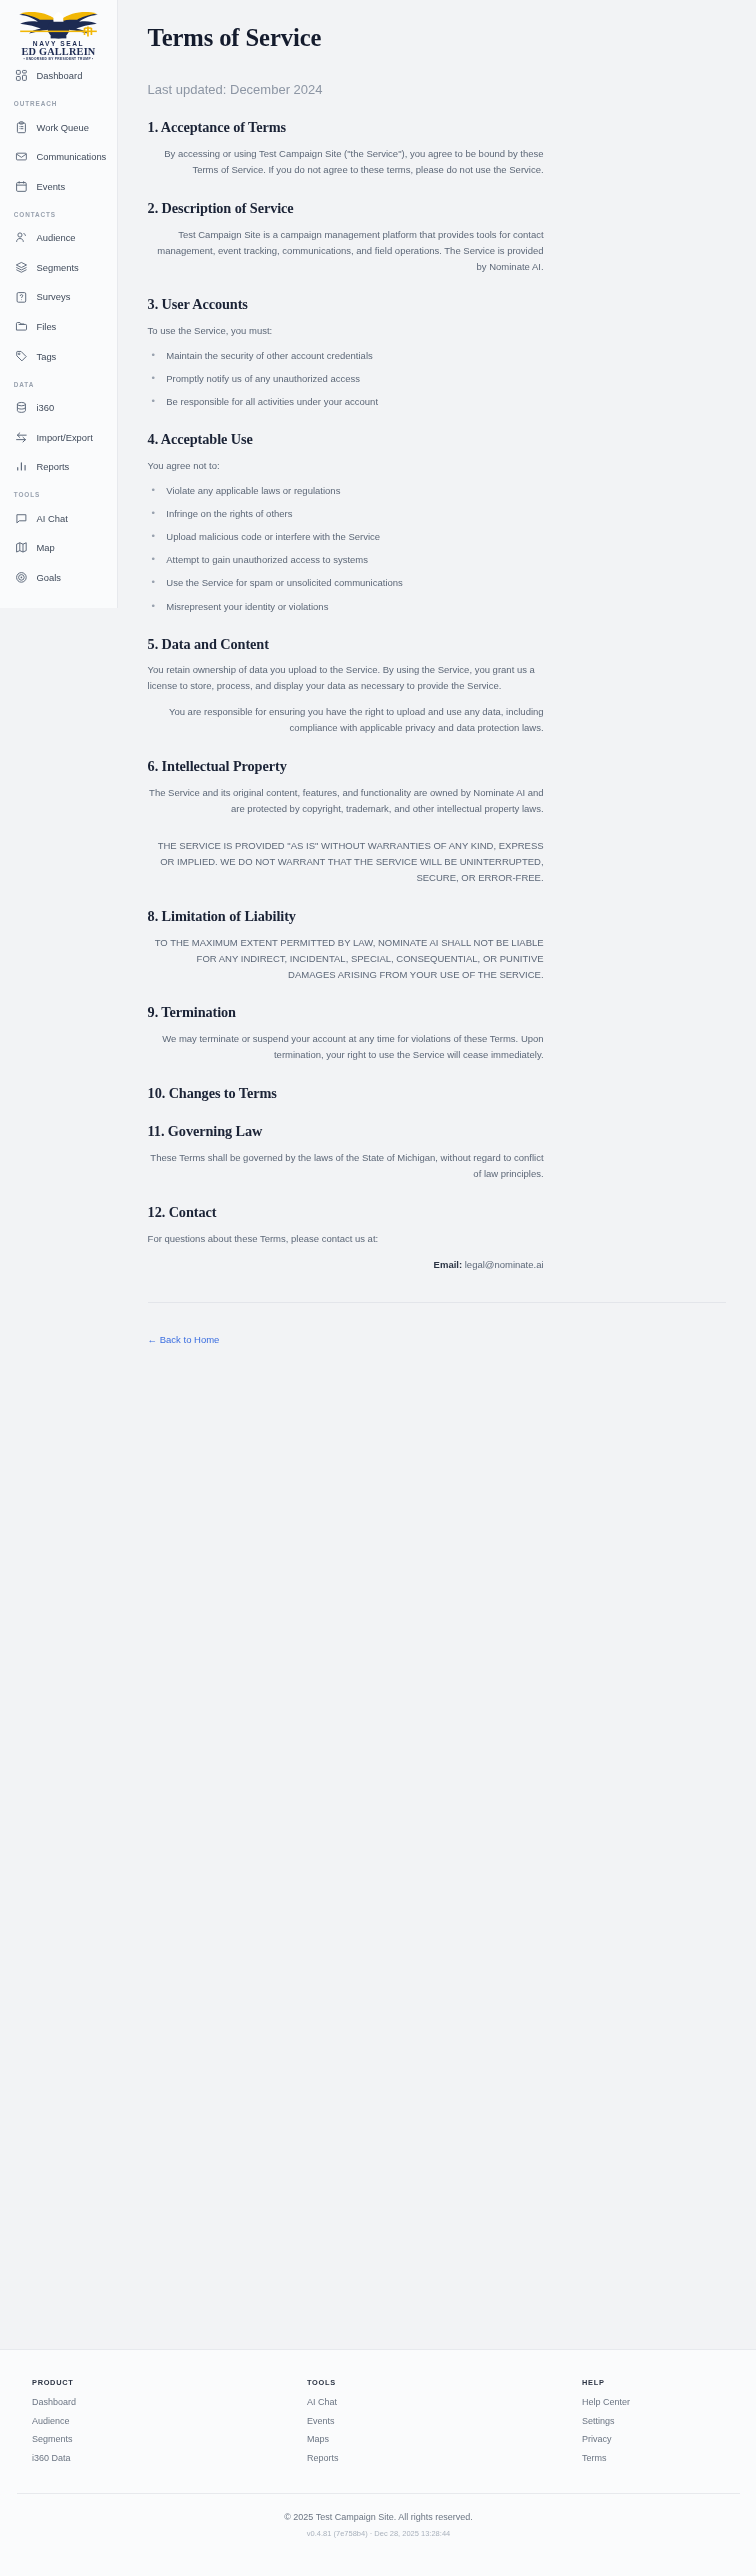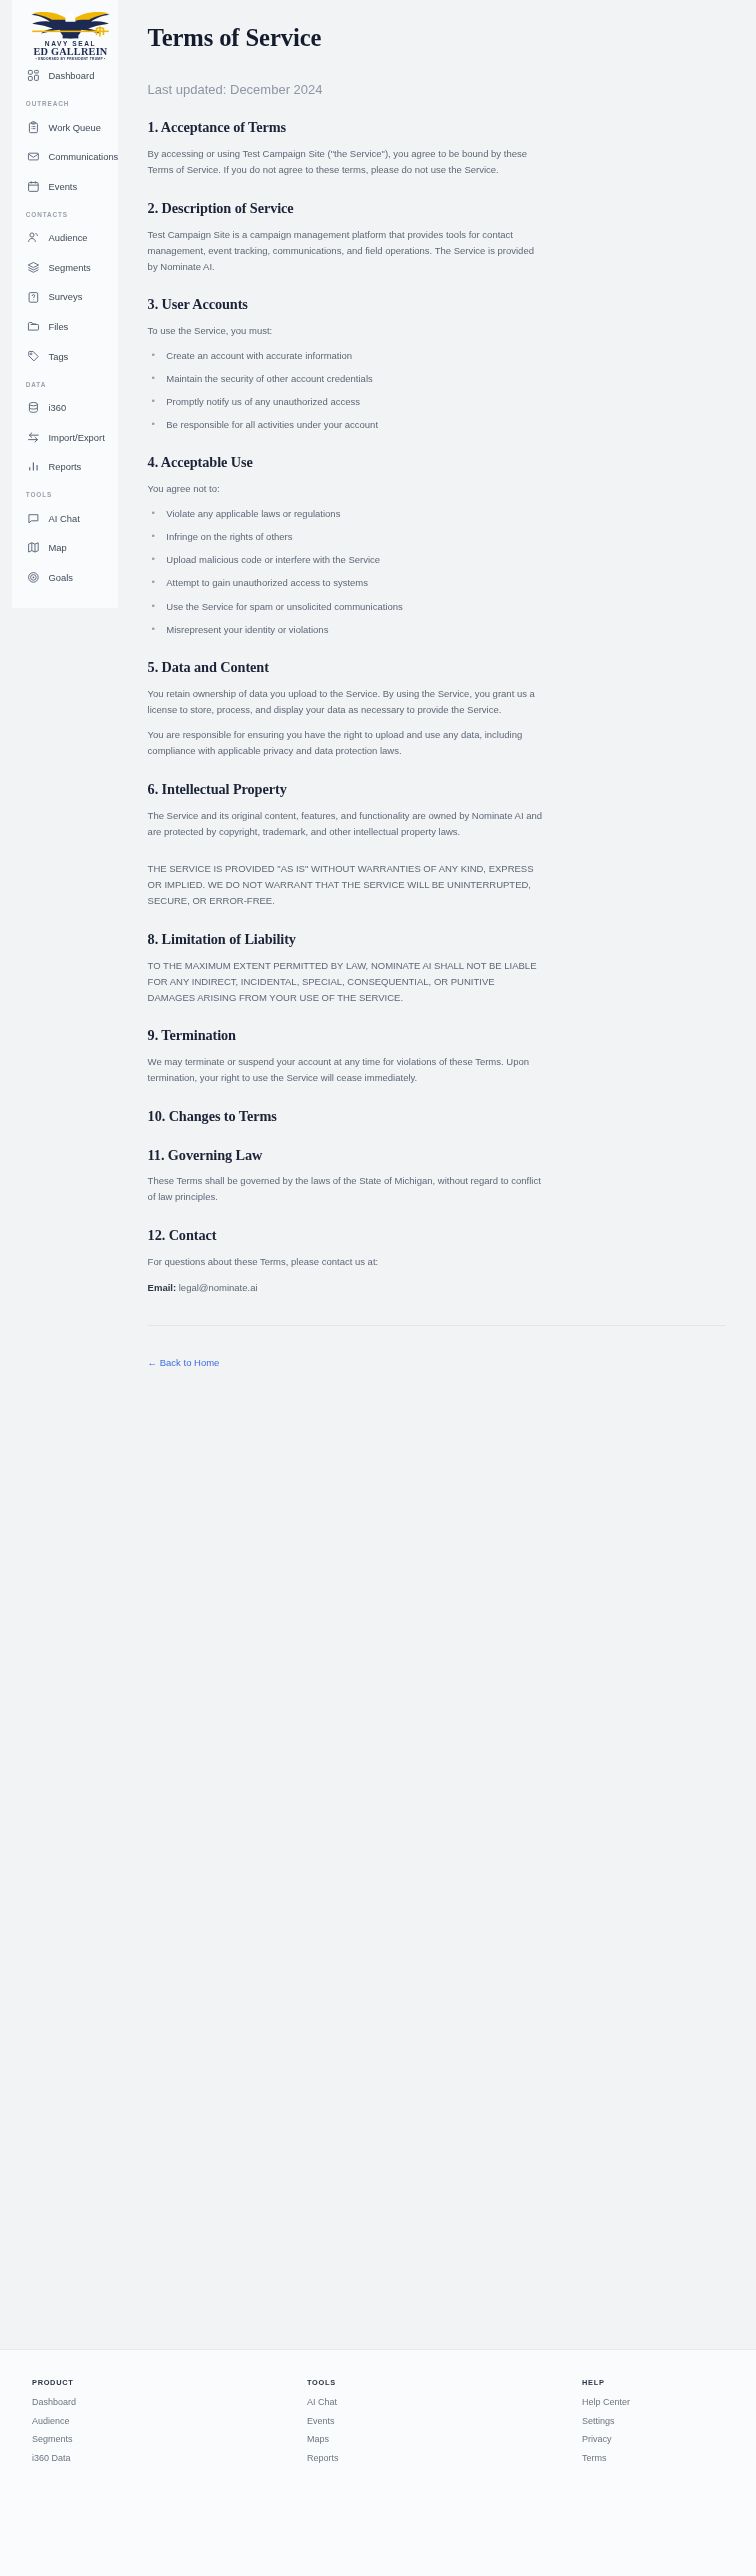--- a/index.html
+++ b/index.html
@@ -6,21 +6,21 @@
   html, body {
     width: 757px;
     background: #f2f3f5;
     font-family: "Liberation Sans", sans-serif;
     -webkit-font-smoothing: antialiased;
   }
   body { position: relative; width: 757px; min-height: 2576px; }
 
   
   #sidebar {
-    position: absolute; top: 0; left: 12px;
+    position: absolute; top: 0; left: 0;
     width: 118px; height: 608px;
     background: #fafbfc;
     border-right: 1px solid #e7e9ed;
     padding-top: 0;
     overflow: hidden;
   }
   .logo-wrap {
     height: 61px;
     display: flex; align-items: center; justify-content: center;
     padding: 3.9px 5.9px 0 5.9px;
@@ -81,21 +81,21 @@
     letter-spacing: -0.1px;
   }
   .sec { margin-bottom: 21.7px; }
   .sec p {
     font-size: 9.5px;
     line-height: 1.68;
     color: #5d6878;
     margin-bottom: 9.9px;
     max-width: 396px;
   }
-  .sec p:last-child { margin-bottom: 0; }
+  .sec p:last-child { margin-bottom: 0; text-align: right; }
   .sec ul {
     list-style: none;
     margin: 5.9px 0 0 0;
     padding: 0;
   }
   .sec ul li {
     position: relative;
     font-size: 9.5px;
     line-height: 1.5;
     color: #5d6878;
@@ -368,21 +368,20 @@
           <p>By accessing or using Test Campaign Site ("the Service"), you agree to be bound by these Terms of Service. If you do not agree to these terms, please do not use the Service.</p>
         </section>
         <section class="sec">
           <h2 class="sec-title">2. Description of Service</h2>
           <p>Test Campaign Site is a campaign management platform that provides tools for contact management, event tracking, communications, and field operations. The Service is provided by Nominate AI.</p>
         </section>
         <section class="sec">
           <h2 class="sec-title">3. User Accounts</h2>
           <p>To use the Service, you must:</p>
           <ul>
-            <li>Create an account with accurate information</li>
             <li>Maintain the security of other account credentials</li>
             <li>Promptly notify us of any unauthorized access</li>
             <li>Be responsible for all activities under your account</li>
           </ul>
         </section>
         <section class="sec">
           <h2 class="sec-title">4. Acceptable Use</h2>
           <p>You agree not to:</p>
           <ul>
             <li>Violate any applicable laws or regulations</li>
@@ -451,14 +450,18 @@
       <a href="#">Reports</a>
     </div>
     <div class="footer-col">
       <h4>HELP</h4>
       <a href="#">Help Center</a>
       <a href="#">Settings</a>
       <a href="#">Privacy</a>
       <a href="#">Terms</a>
     </div>
   </div>
+  <div class="footer-bottom">
+    <div class="copyright">© 2025 Test Campaign Site. All rights reserved.</div>
+    <div class="version">v0.4.81 (7e758b4) · Dec 28, 2025 13:28:44</div>
+  </div>
 </footer>
 
 
 </body></html>

